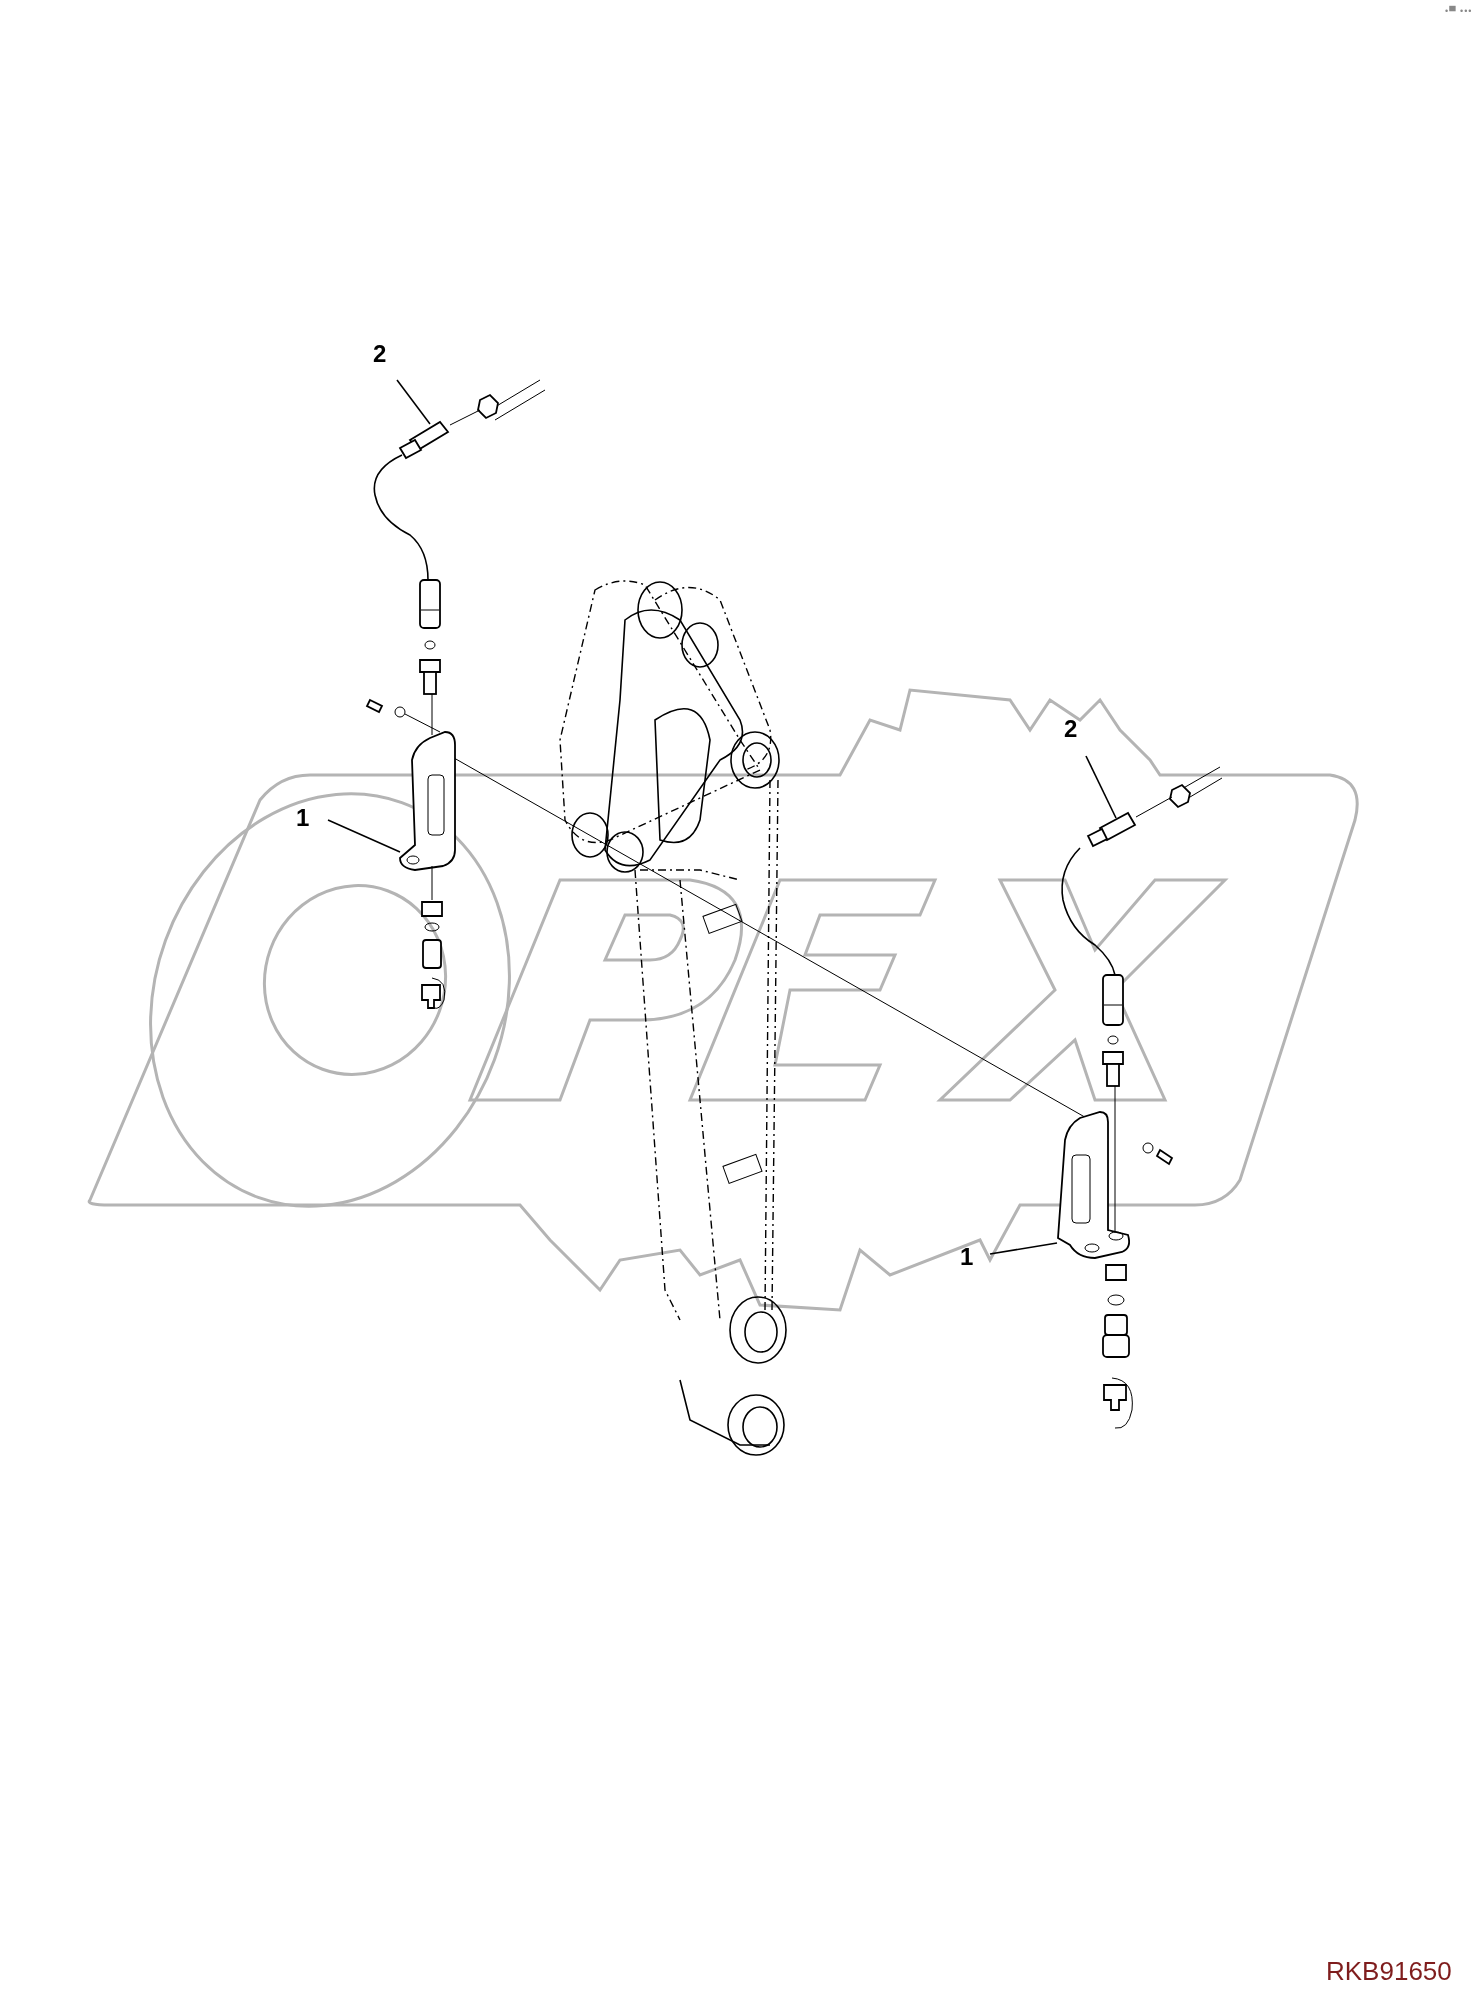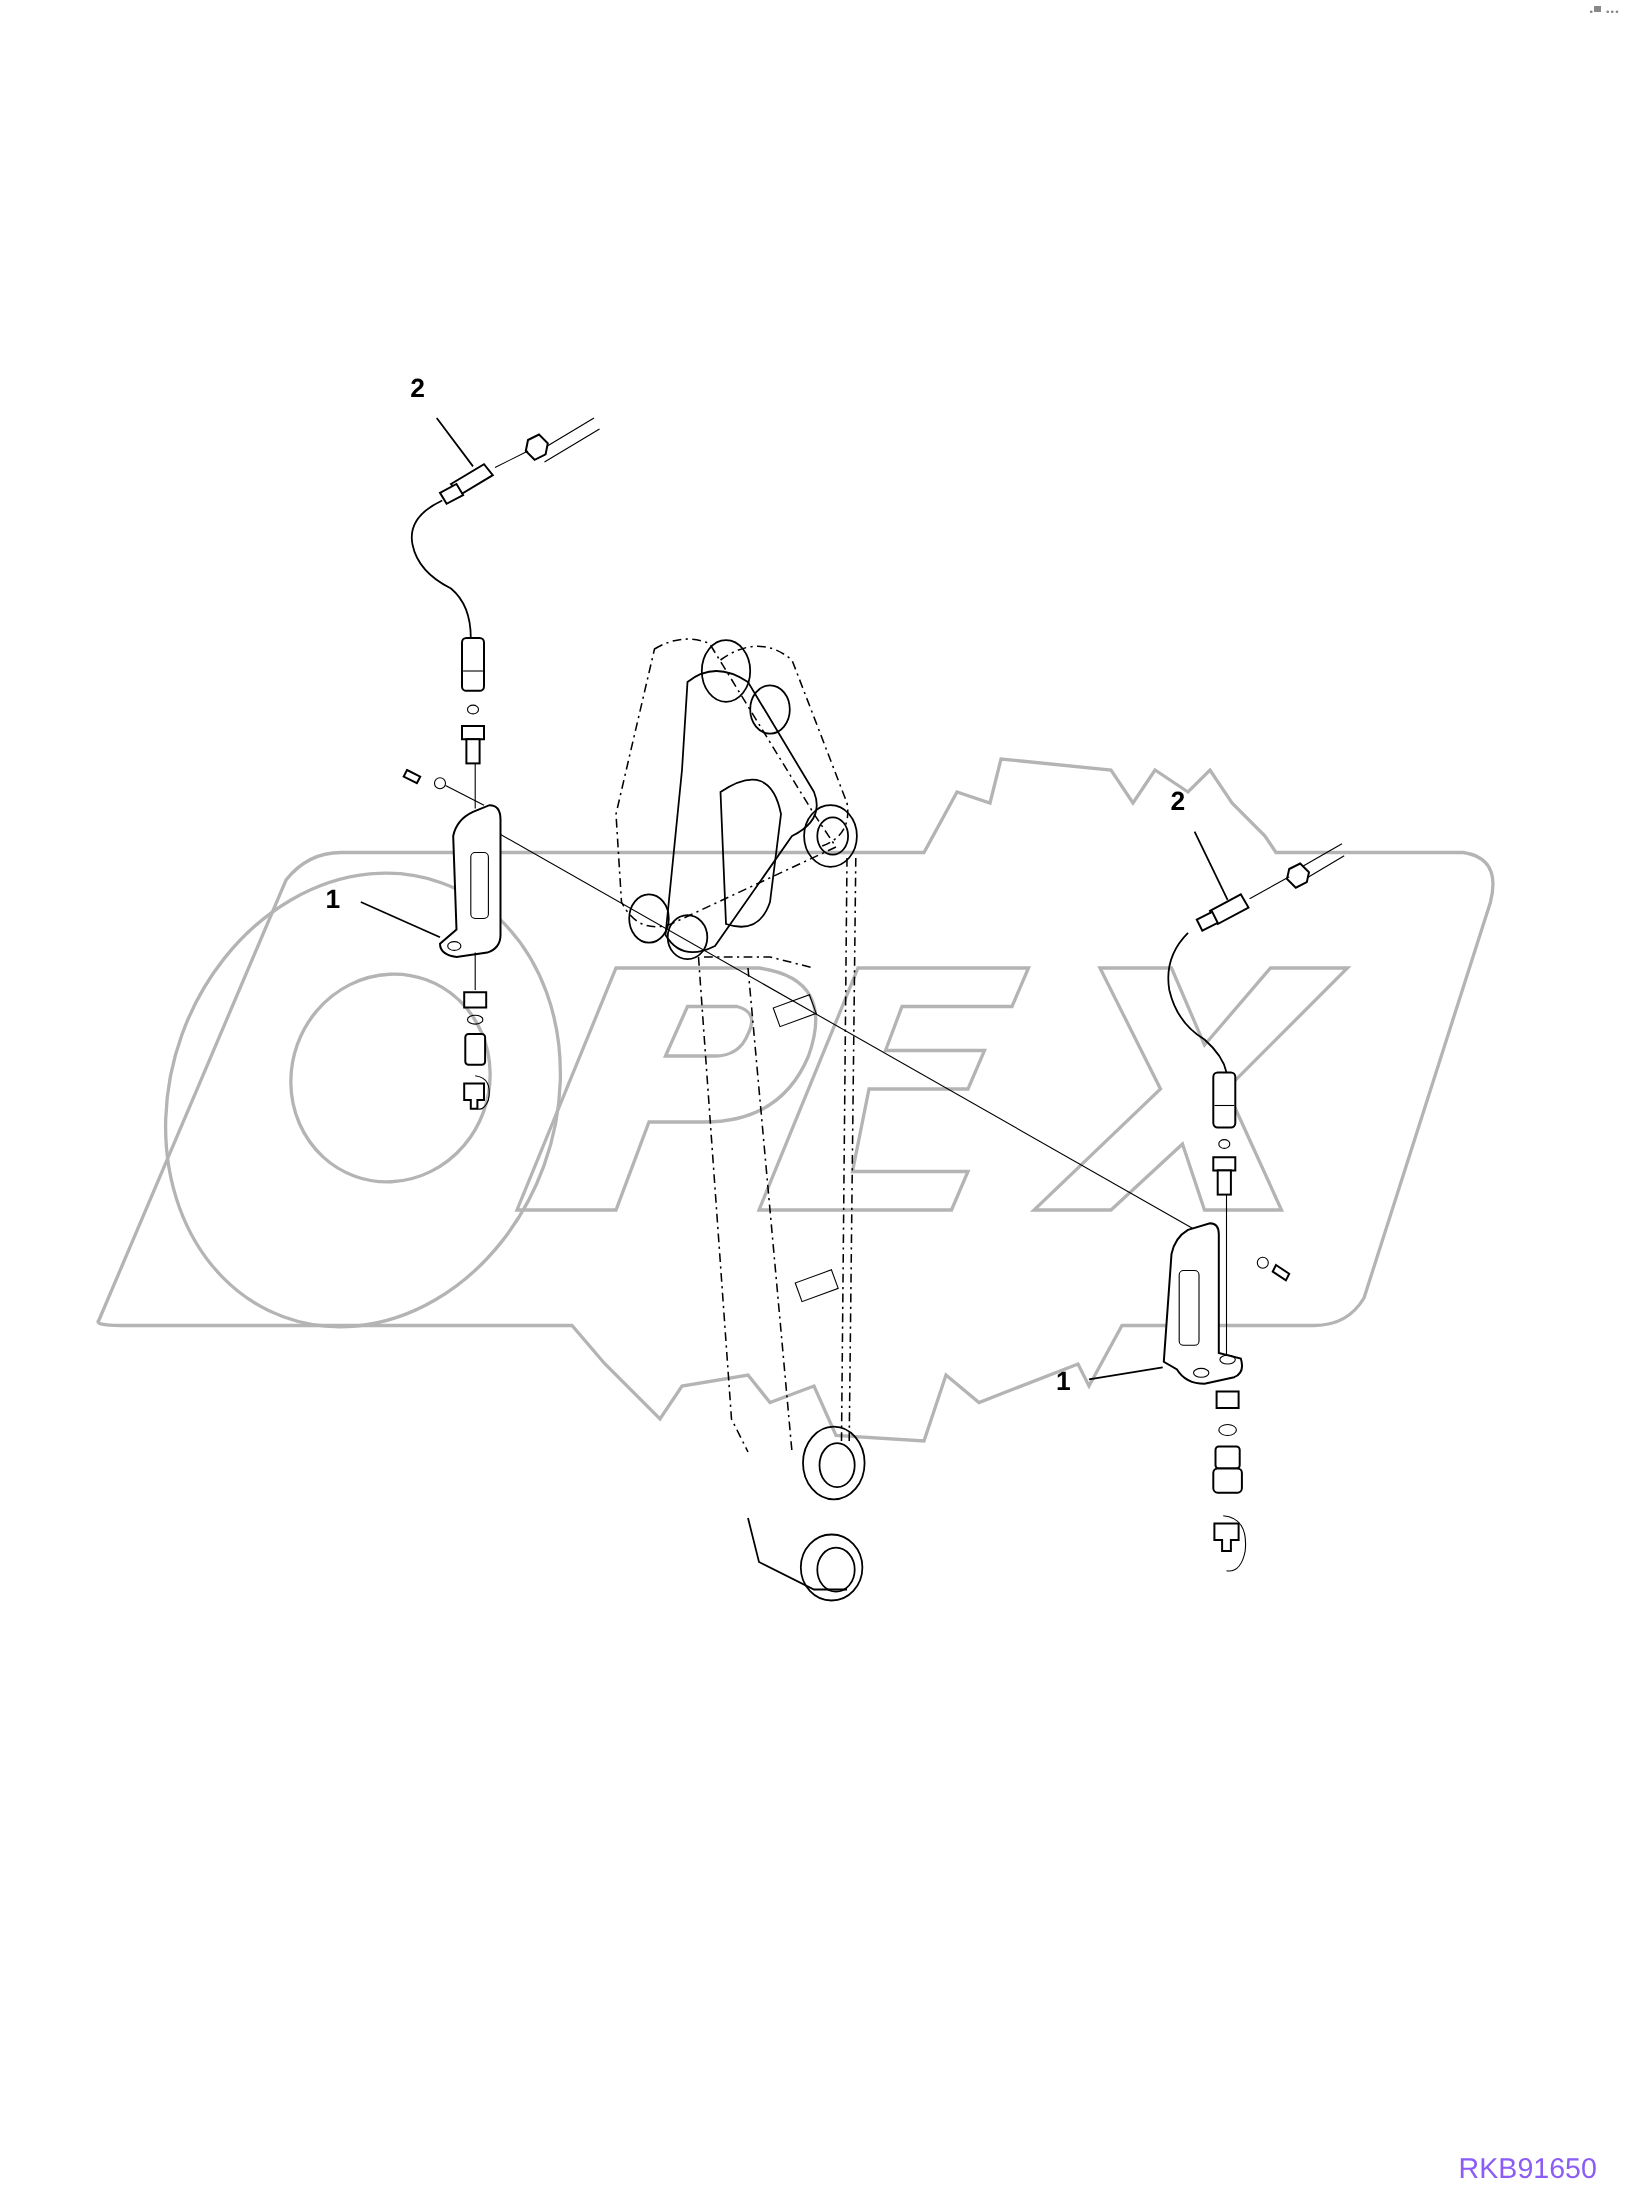--- a/index.html
+++ b/index.html
@@ -4,21 +4,21 @@
 <style>
   html, body { margin: 0; padding: 0; background: #ffffff; }
   body { width: 1477px; height: 2008px; position: relative; overflow: hidden; font-family: "Liberation Sans", sans-serif; }
   #canvas { position: absolute; left: 0; top: 0; width: 1477px; height: 2008px; }
   .wm { fill: none; stroke: #b4b4b4; stroke-width: 3; }
   .ln { fill: none; stroke: #000; stroke-width: 1.6; }
   .thin { fill: none; stroke: #000; stroke-width: 1; }
   .dash { fill: none; stroke: #000; stroke-width: 1.4; stroke-dasharray: 8 4 2 4; }
   .part { fill: #fff; stroke: #000; stroke-width: 1.8; }
   .callout { position: absolute; font-weight: bold; font-size: 24px; color: #000; }
-  .drawing-no { position: absolute; left: 1326px; top: 1956px; font-size: 26px; color: #8b5cf6; }
+  .drawing-no { position: absolute; left: 1326px; top: 1956px; font-size: 26px; color: #7f1d1d; }
   .corner-mark { position: absolute; left: 1445px; top: 6px; font-size: 9px; color: #888; letter-spacing: 1px; }
 </style>
 </head>
 <body>
 
 <svg id="canvas" viewBox="0 0 1477 2008" xmlns="http://www.w3.org/2000/svg">
 
   <g>
     <path class="wm" d="M 90 1200 L 260 800 Q 280 775 310 775 L 840 775 L 870 720 L 900 730 L 910 690 L 1010 700 L 1030 730 L 1050 700 L 1080 720 L 1100 700 L 1120 730 L 1150 760 L 1160 775 L 1330 775 Q 1365 780 1355 820 L 1240 1180 Q 1225 1205 1195 1205 L 1020 1205 L 990 1260 L 980 1240 L 890 1275 L 860 1250 L 840 1310 L 760 1305 L 740 1260 L 700 1275 L 680 1250 L 620 1260 L 600 1290 L 550 1240 L 520 1205 L 110 1205 Q 85 1205 90 1200 Z"></path>
 

